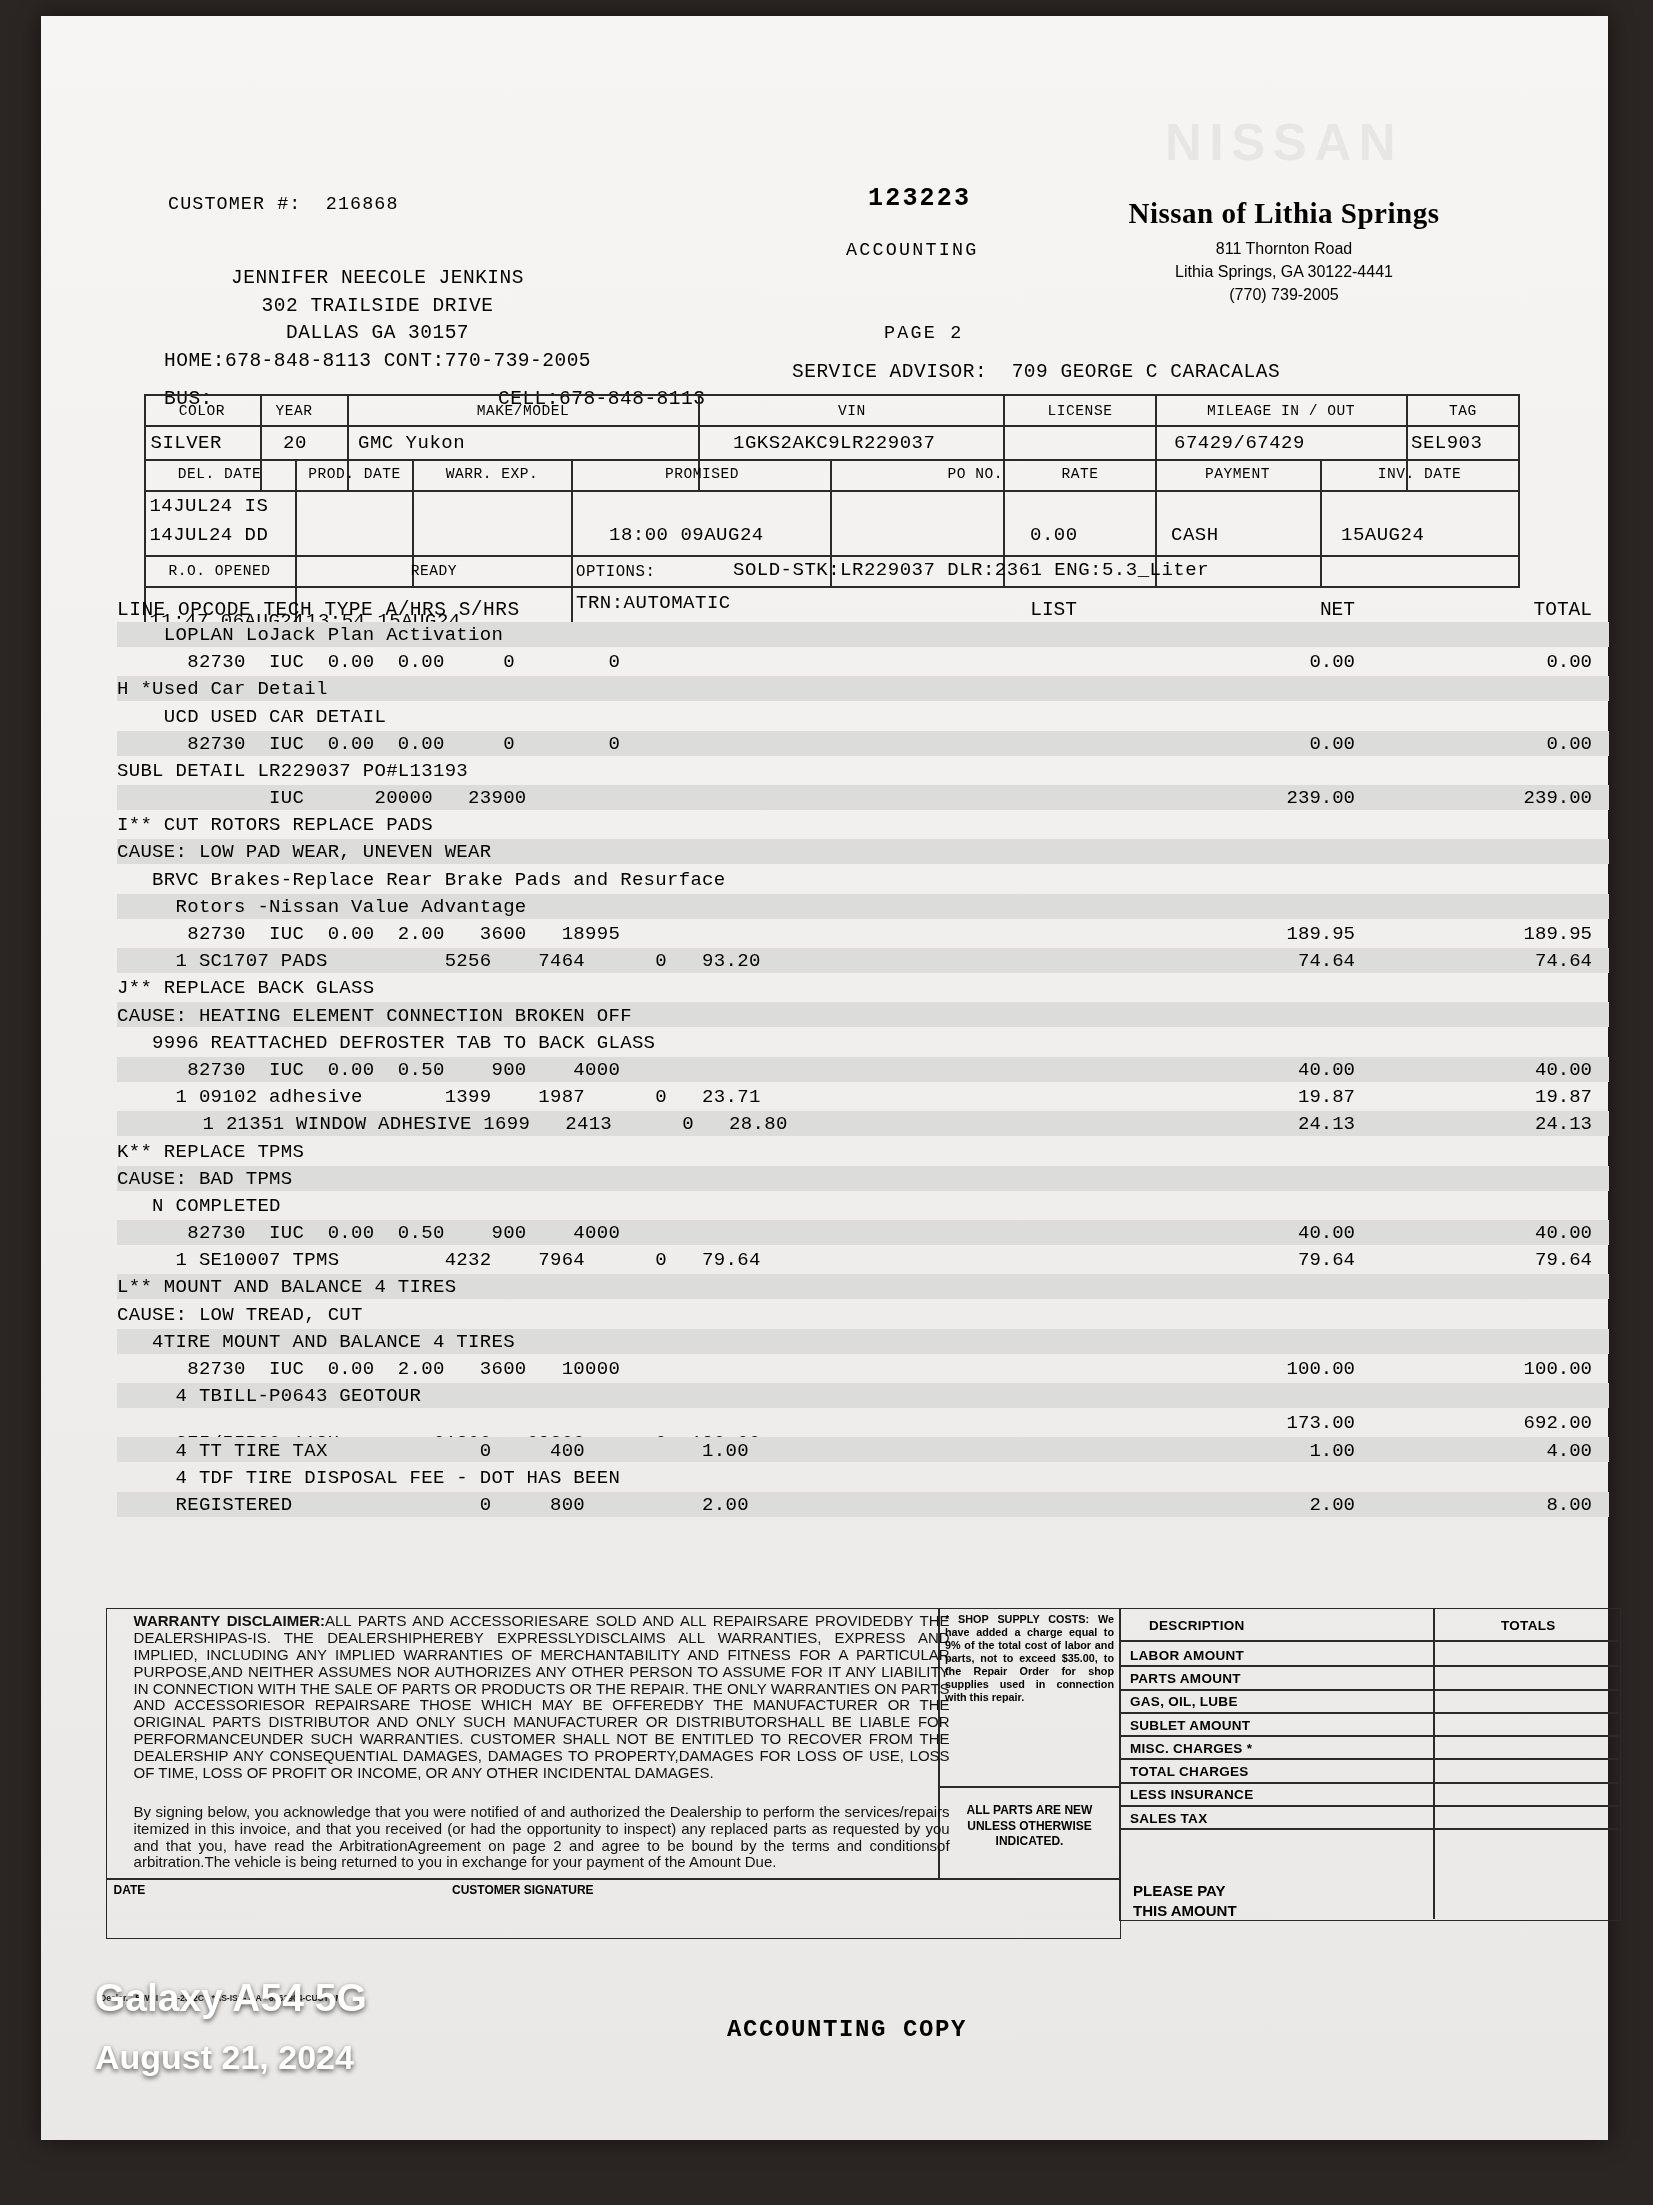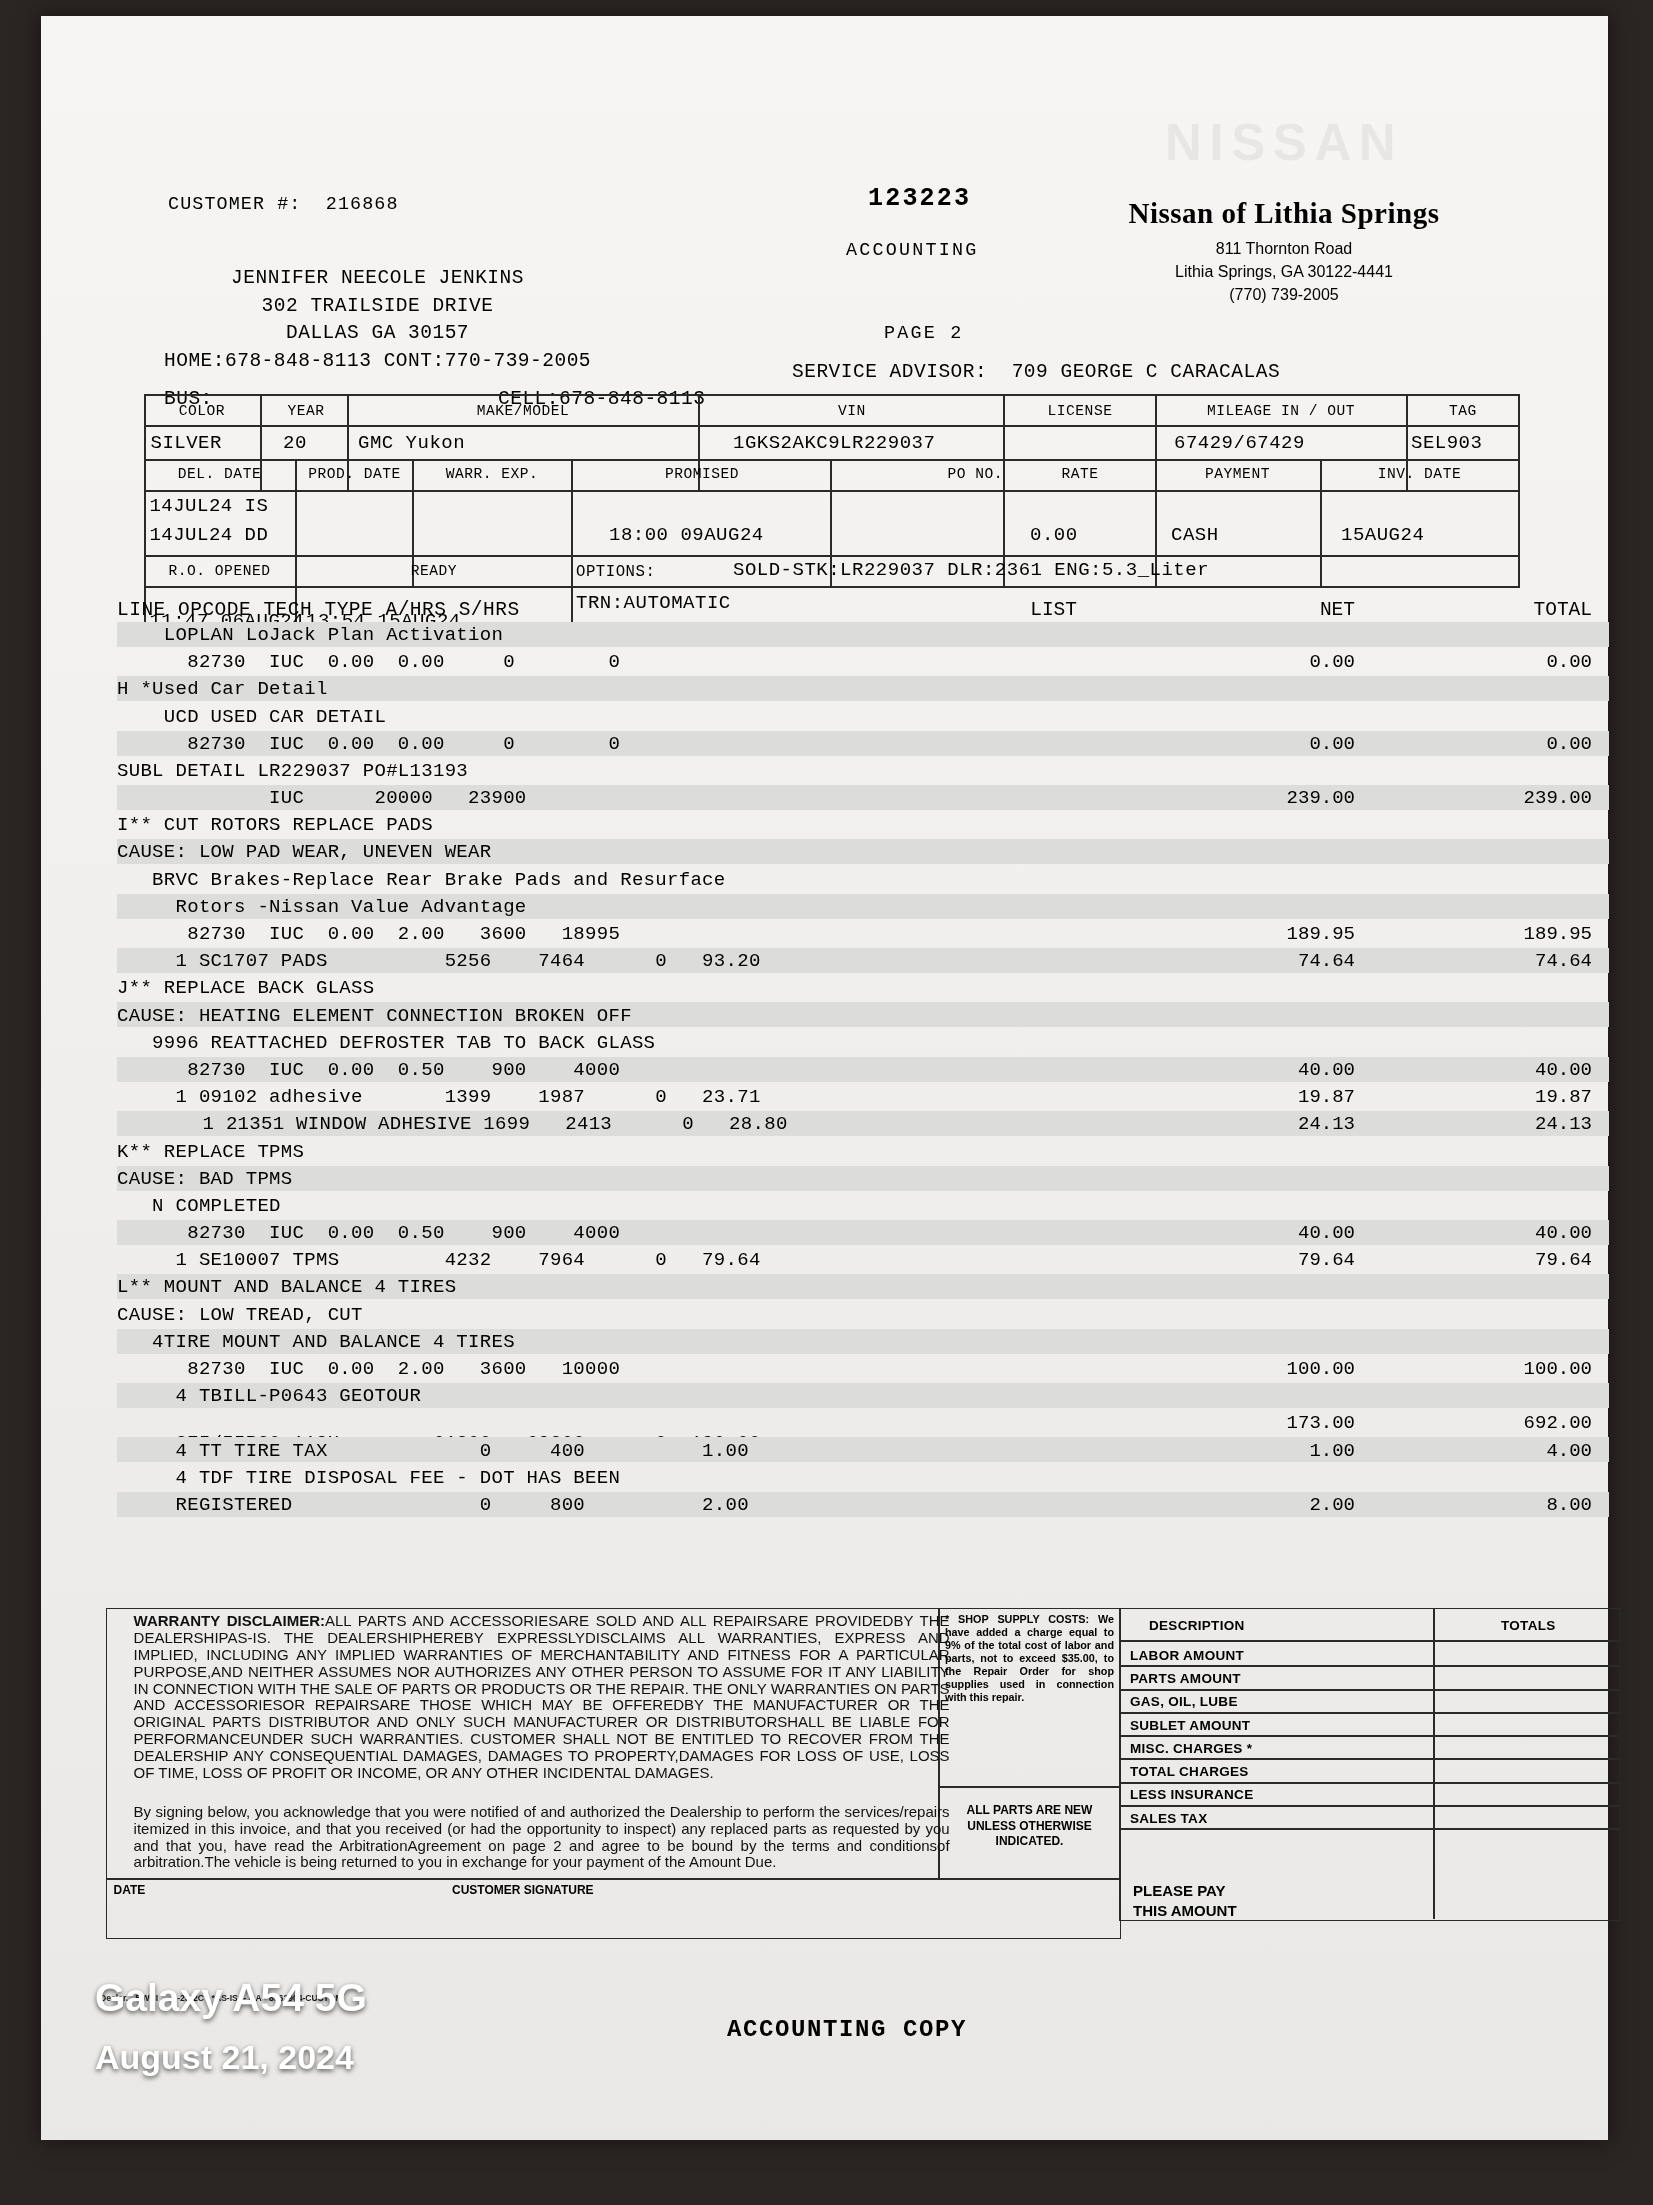--- a/index.html
+++ b/index.html
@@ -140,21 +140,21 @@
       <div class="gl" style="left:859px;top:65px;width:1.6px;height:129px;"></div>
       <div class="gl" style="left:1011px;top:65px;width:1.6px;height:129px;"></div>
       <div class="gl" style="left:1176px;top:65px;width:1.6px;height:129px;"></div>
       <div class="gl" style="left:1374px;top:65px;width:1.6px;height:129px;"></div>
 
       <div class="gl" style="left:0;top:161px;width:1.6px;height:88px;"></div>
       <div class="gl" style="left:151px;top:161px;width:1.6px;height:88px;"></div>
       <div class="gl" style="left:427px;top:161px;width:1.6px;height:88px;"></div>
 
       <div class="cellh mono" style="left:0;top:8.6px;width:116px;">COLOR</div>
-      <div class="cellh mono" style="left:126px;top:8.6px;width:72px;">YEAR</div>
+      <div class="cellh mono" style="left:114px;top:8.6px;width:72px;">YEAR</div>
       <div class="cellh mono" style="left:204px;top:8.6px;width:350px;">MAKE/MODEL</div>
       <div class="cellh mono" style="left:556px;top:8.6px;width:304px;">VIN</div>
       <div class="cellh mono" style="left:861px;top:8.6px;width:150px;">LICENSE</div>
       <div class="cellh mono" style="left:1012px;top:8.6px;width:250px;">MILEAGE IN / OUT</div>
       <div class="cellh mono" style="left:1264px;top:8.6px;width:110px;">TAG</div>
 
       <div class="cellv mono" style="left:6.5px;top:38px;">SILVER</div>
       <div class="cellv mono" style="left:139px;top:38px;">20</div>
       <div class="cellv mono" style="left:214px;top:38px;">GMC Yukon</div>
       <div class="cellv mono" style="left:589px;top:38px;">1GKS2AKC9LR229037</div>

